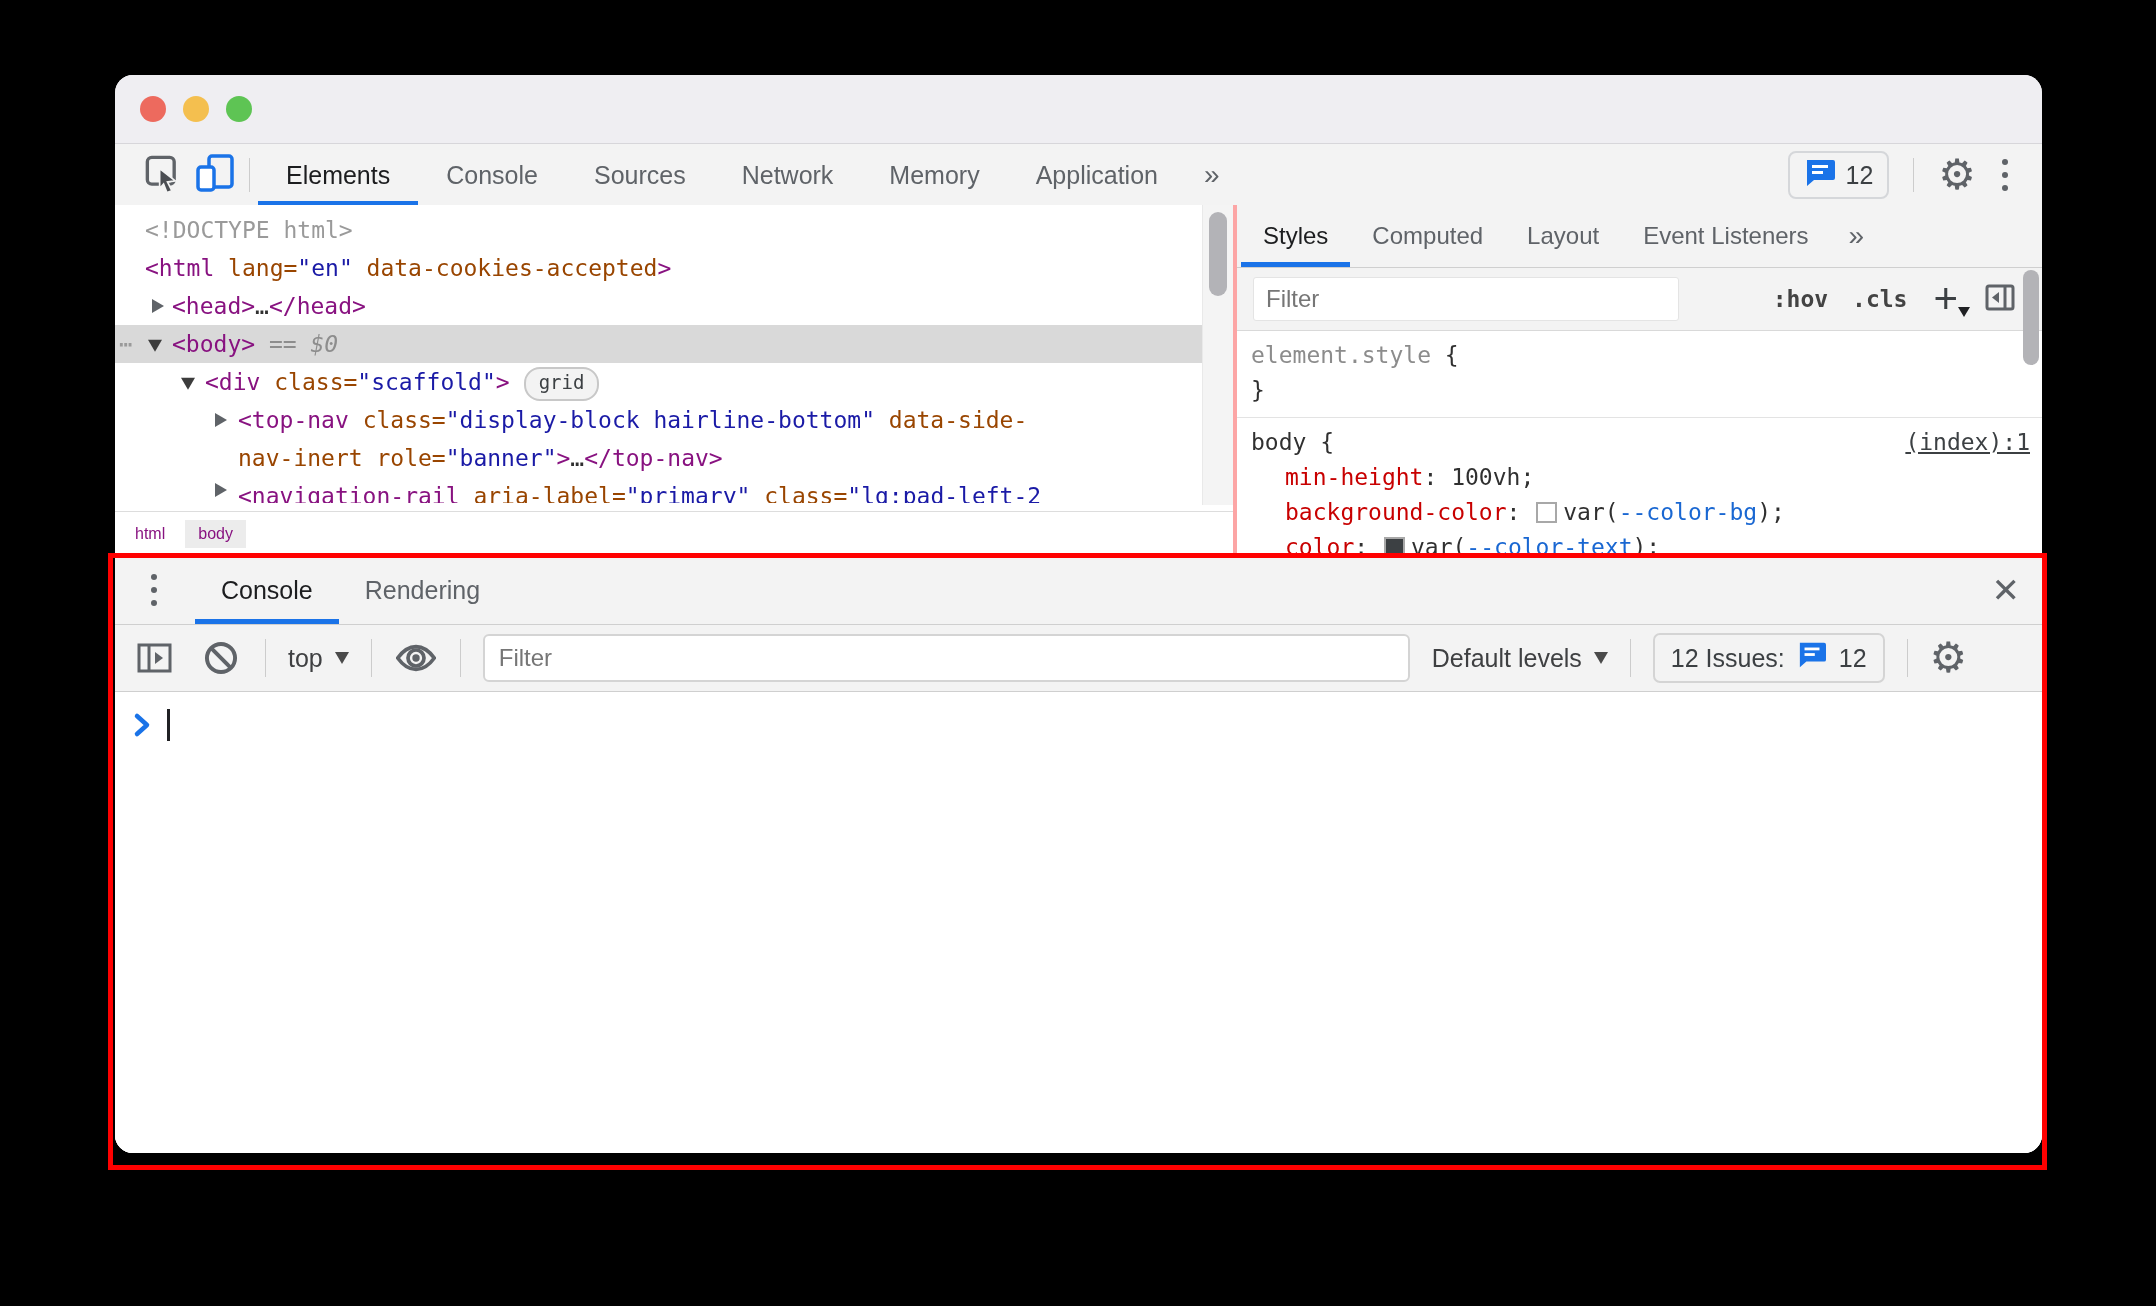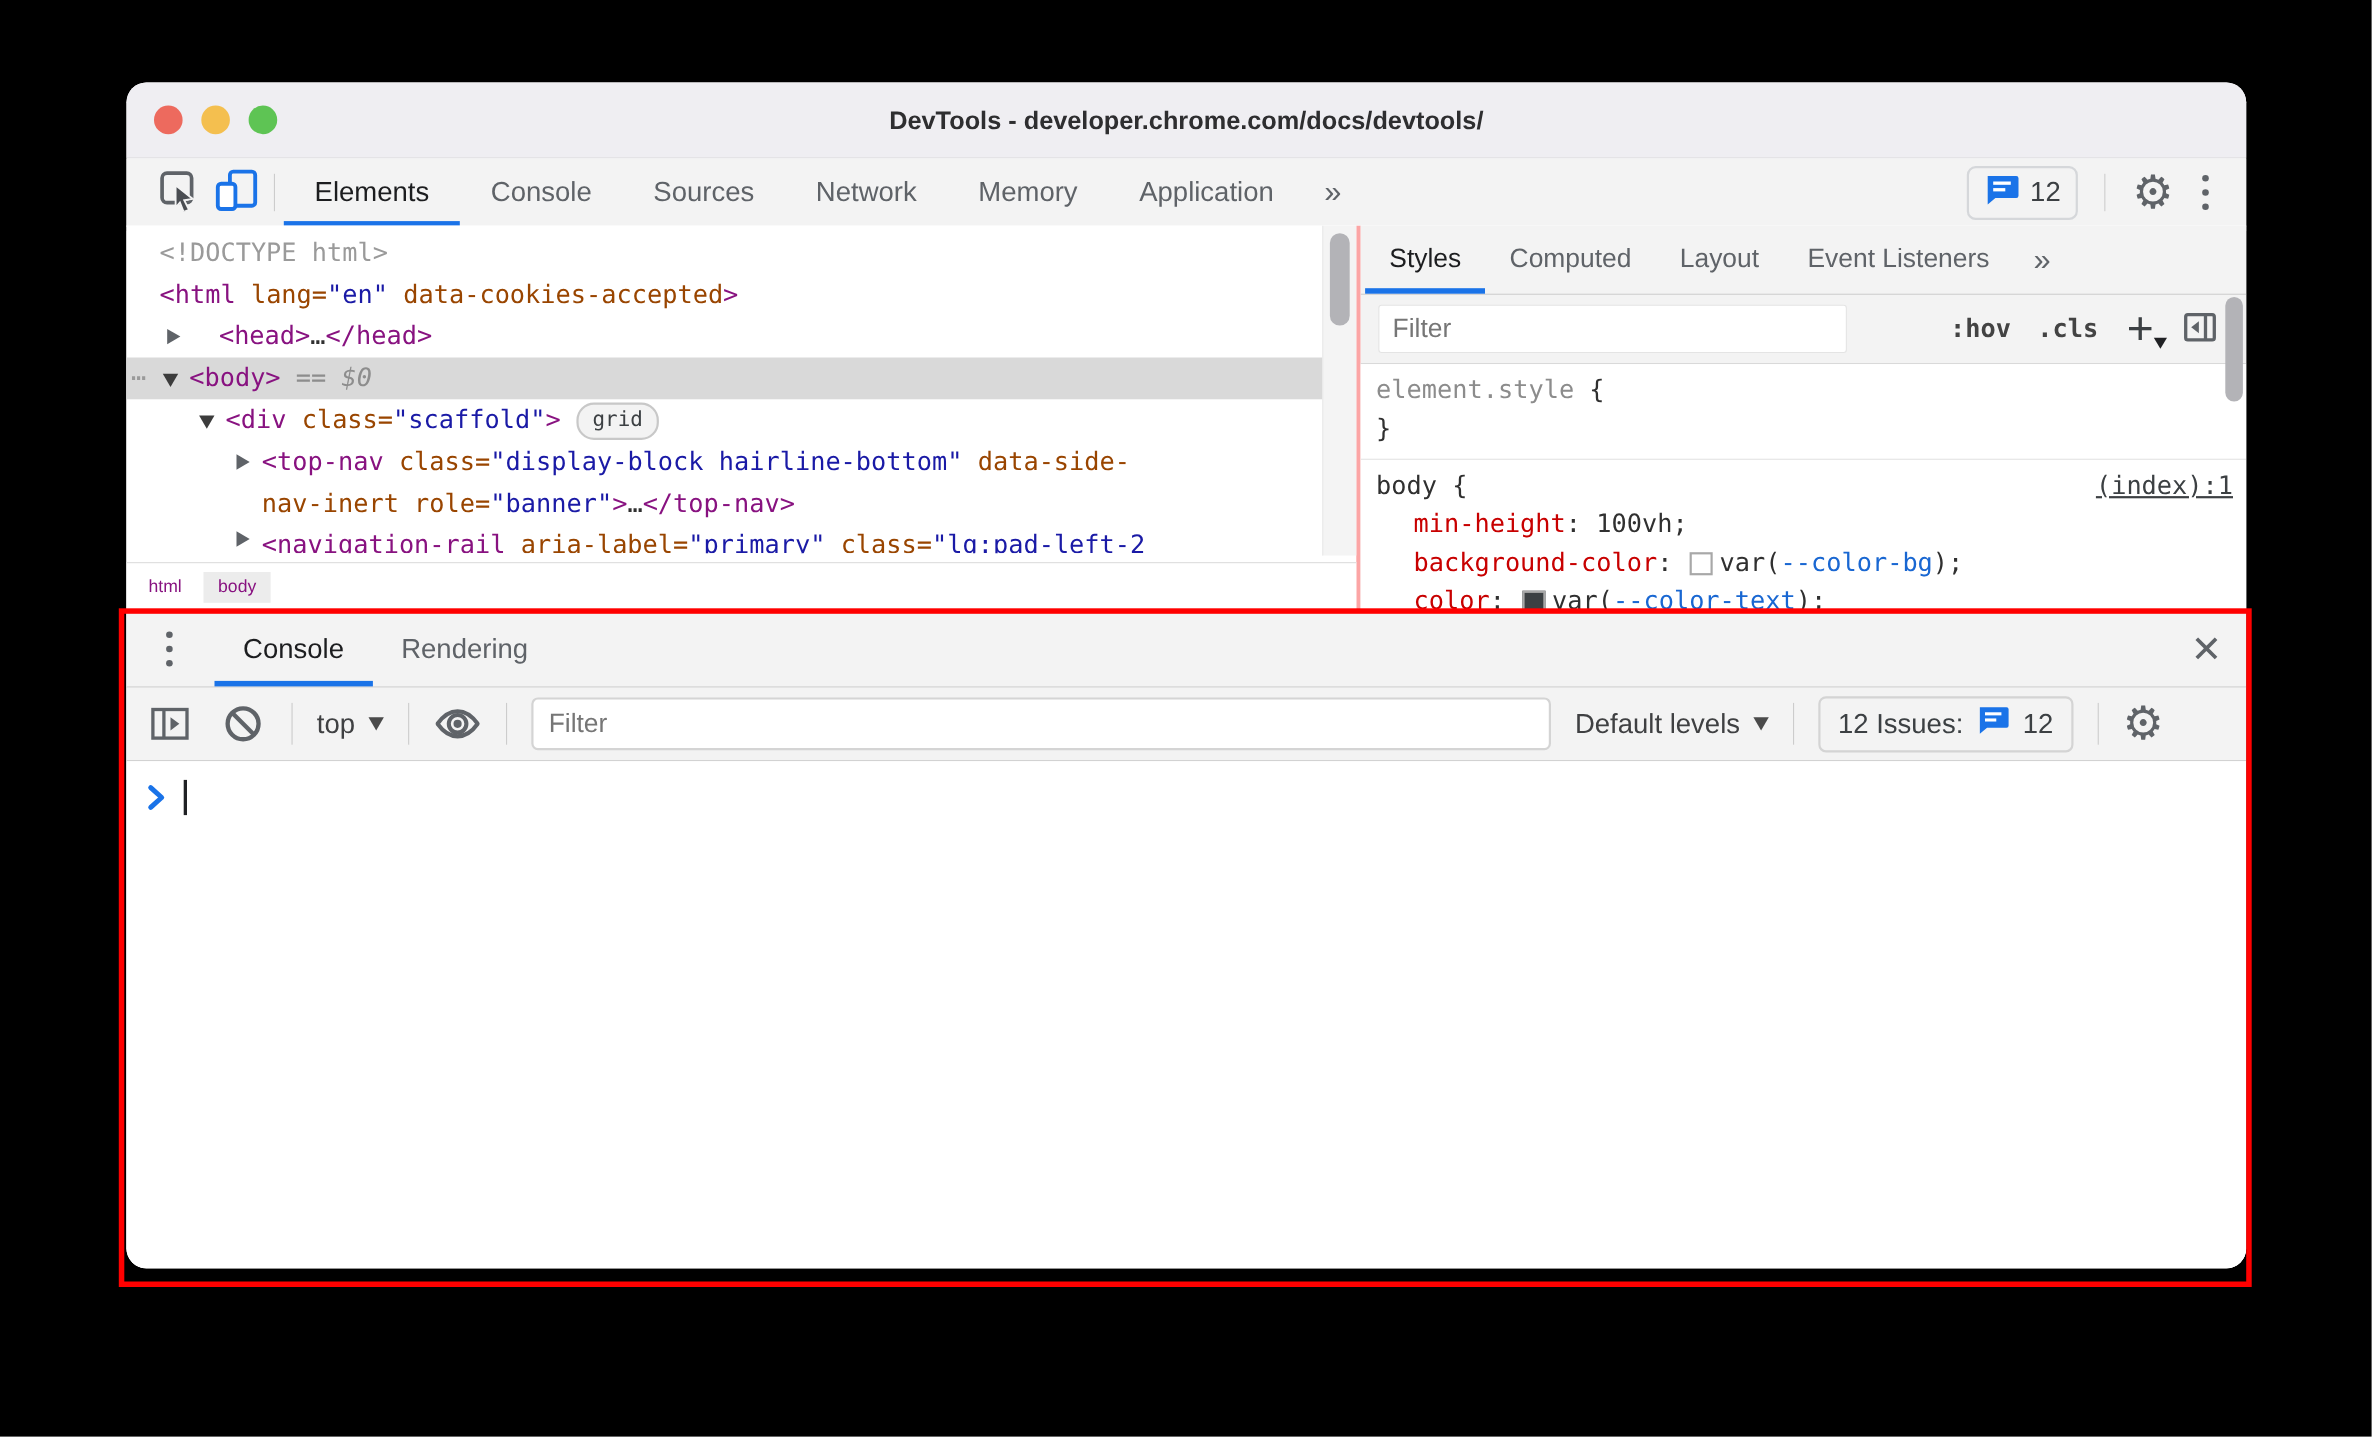--- a/index.html
+++ b/index.html
@@ -102,21 +102,20 @@
 <body>
 
 <div class="window">
 
   <div class="titlebar">
     <div class="lights">
       <span class="light red"></span>
       <span class="light yellow"></span>
       <span class="light green"></span>
     </div>
-    <div class="title">DevTools - developer.chrome.com/docs/devtools/</div>
   </div>
 
   <div class="main-toolbar">
     <div class="tool-ic">
       <span>
         <svg width="38" height="38" viewBox="0 0 34 34">
           <rect x="3" y="3" width="24" height="24" rx="4" fill="none" stroke="#5f6368" stroke-width="3"></rect>
           <polygon points="14,13 28,24 21,25 25,33 20.5,34.5 17.5,27 14,31" fill="#4a4d52" stroke="#f3f3f3" stroke-width="1.5"></polygon>
         </svg>
       </span>
@@ -173,21 +172,21 @@
           <i></i>
         </div>
     </div>
   </div>
 
   <div class="content">
     <div class="elements-panel">
       <div class="code-area" id="code-lines">
           <div class="code-line" style="padding-left: 30px;"><span class="seg-doctype">&lt;!DOCTYPE html&gt;</span></div>
           <div class="code-line" style="padding-left: 30px;"><span class="seg-tag">&lt;html</span><span class="seg-attr"> lang=</span><span class="seg-value">"en"</span><span class="seg-attr"> data-cookies-accepted</span><span class="seg-tag">&gt;</span></div>
-          <div class="code-line" style="padding-left: 84px;"><span class="tri right" style="left: 37px;"></span><span class="seg-tag">&lt;head&gt;</span><span class="seg-plain">…</span><span class="seg-tag">&lt;/head&gt;</span></div>
+          <div class="code-line" style="padding-left: 57px;"><span class="tri right" style="left: 37px;"></span><span class="seg-tag">&lt;head&gt;</span><span class="seg-plain">…</span><span class="seg-tag">&lt;/head&gt;</span></div>
           <div class="code-line selected" style="padding-left: 57px;"><span class="gutter-dots">⋯</span><span class="tri down" style="left: 33px;"></span><span class="seg-tag">&lt;body&gt;</span><span class="seg-meta"> == $0</span></div>
           <div class="code-line" style="padding-left: 90px;"><span class="tri down" style="left: 66px;"></span><span class="seg-tag">&lt;div</span><span class="seg-attr"> class=</span><span class="seg-value">"scaffold"</span><span class="seg-tag">&gt;</span><span class="badge">grid</span></div>
           <div class="code-line" style="padding-left: 123px;"><span class="tri right" style="left: 100px;"></span><span class="seg-tag">&lt;top-nav</span><span class="seg-attr"> class=</span><span class="seg-value">"display-block hairline-bottom"</span><span class="seg-attr"> data-side-</span></div>
           <div class="code-line" style="padding-left: 123px;"><span class="seg-attr">nav-inert role=</span><span class="seg-value">"banner"</span><span class="seg-tag">&gt;</span><span class="seg-plain">…</span><span class="seg-tag">&lt;/top-nav&gt;</span></div>
           <div class="code-line clipped" style="padding-left: 123px;"><span class="tri right" style="left: 100px;"></span><span class="seg-tag">&lt;navigation-rail</span><span class="seg-attr"> aria-label=</span><span class="seg-value">"primary"</span><span class="seg-attr"> class=</span><span class="seg-value">"lg:pad-left-2</span></div>
         </div>
       <div class="el-track">
         <div class="el-thumb"></div>
       </div>
       <div class="breadcrumbs" id="breadcrumbs">

